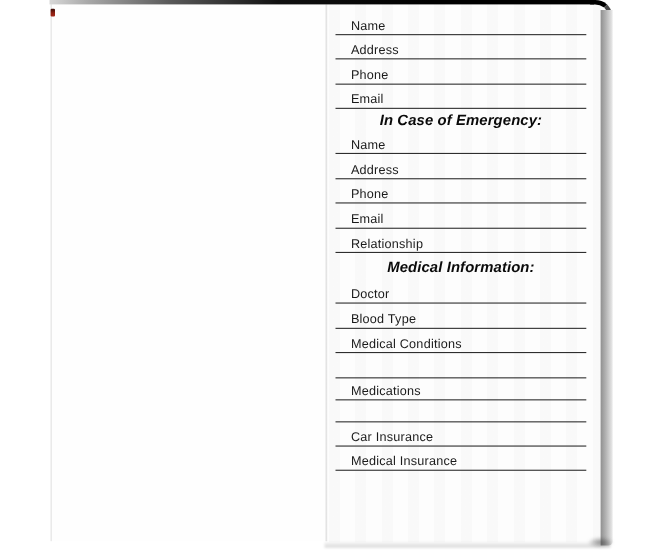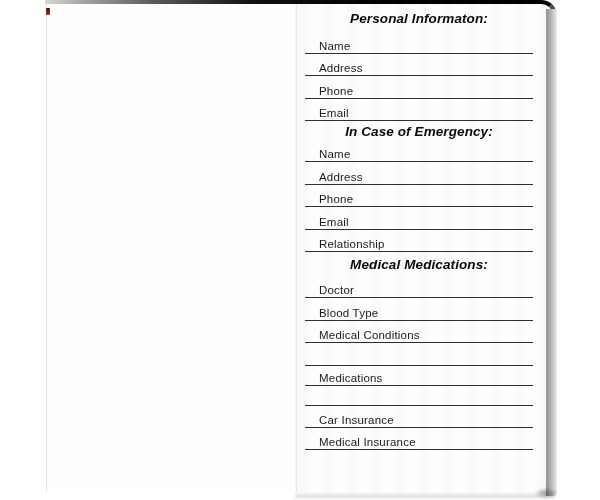--- a/index.html
+++ b/index.html
@@ -91,21 +91,20 @@
   <div class="spine-crease"></div>
   <div class="top-edge"></div>
   <div class="top-right-corner"></div>
   <div class="fore-edge"></div>
   <div class="corner-shadow"></div>
   <div class="bottom-shadow"></div>
   <div class="red-mark"></div>
 
   <div class="form">
 
-    <div class="section-title t1">Personal Informaton:</div>
     <div class="row">
         <span class="lbl">Name</span>
       </div>
     <div class="row">
         <span class="lbl">Address</span>
       </div>
     <div class="row">
         <span class="lbl">Phone</span>
       </div>
     <div class="row">
@@ -122,21 +121,21 @@
     <div class="row">
         <span class="lbl">Phone</span>
       </div>
     <div class="row">
         <span class="lbl">Email</span>
       </div>
     <div class="row">
         <span class="lbl">Relationship</span>
       </div>
 
-    <div class="section-title t3">Medical Medications:</div>
+    <div class="section-title t3">Medical Information:</div>
     <div class="row">
         <span class="lbl">Doctor</span>
       </div>
     <div class="row">
         <span class="lbl">Blood Type</span>
       </div>
     <div class="row">
         <span class="lbl">Medical Conditions</span>
       </div>
     <div class="row">

